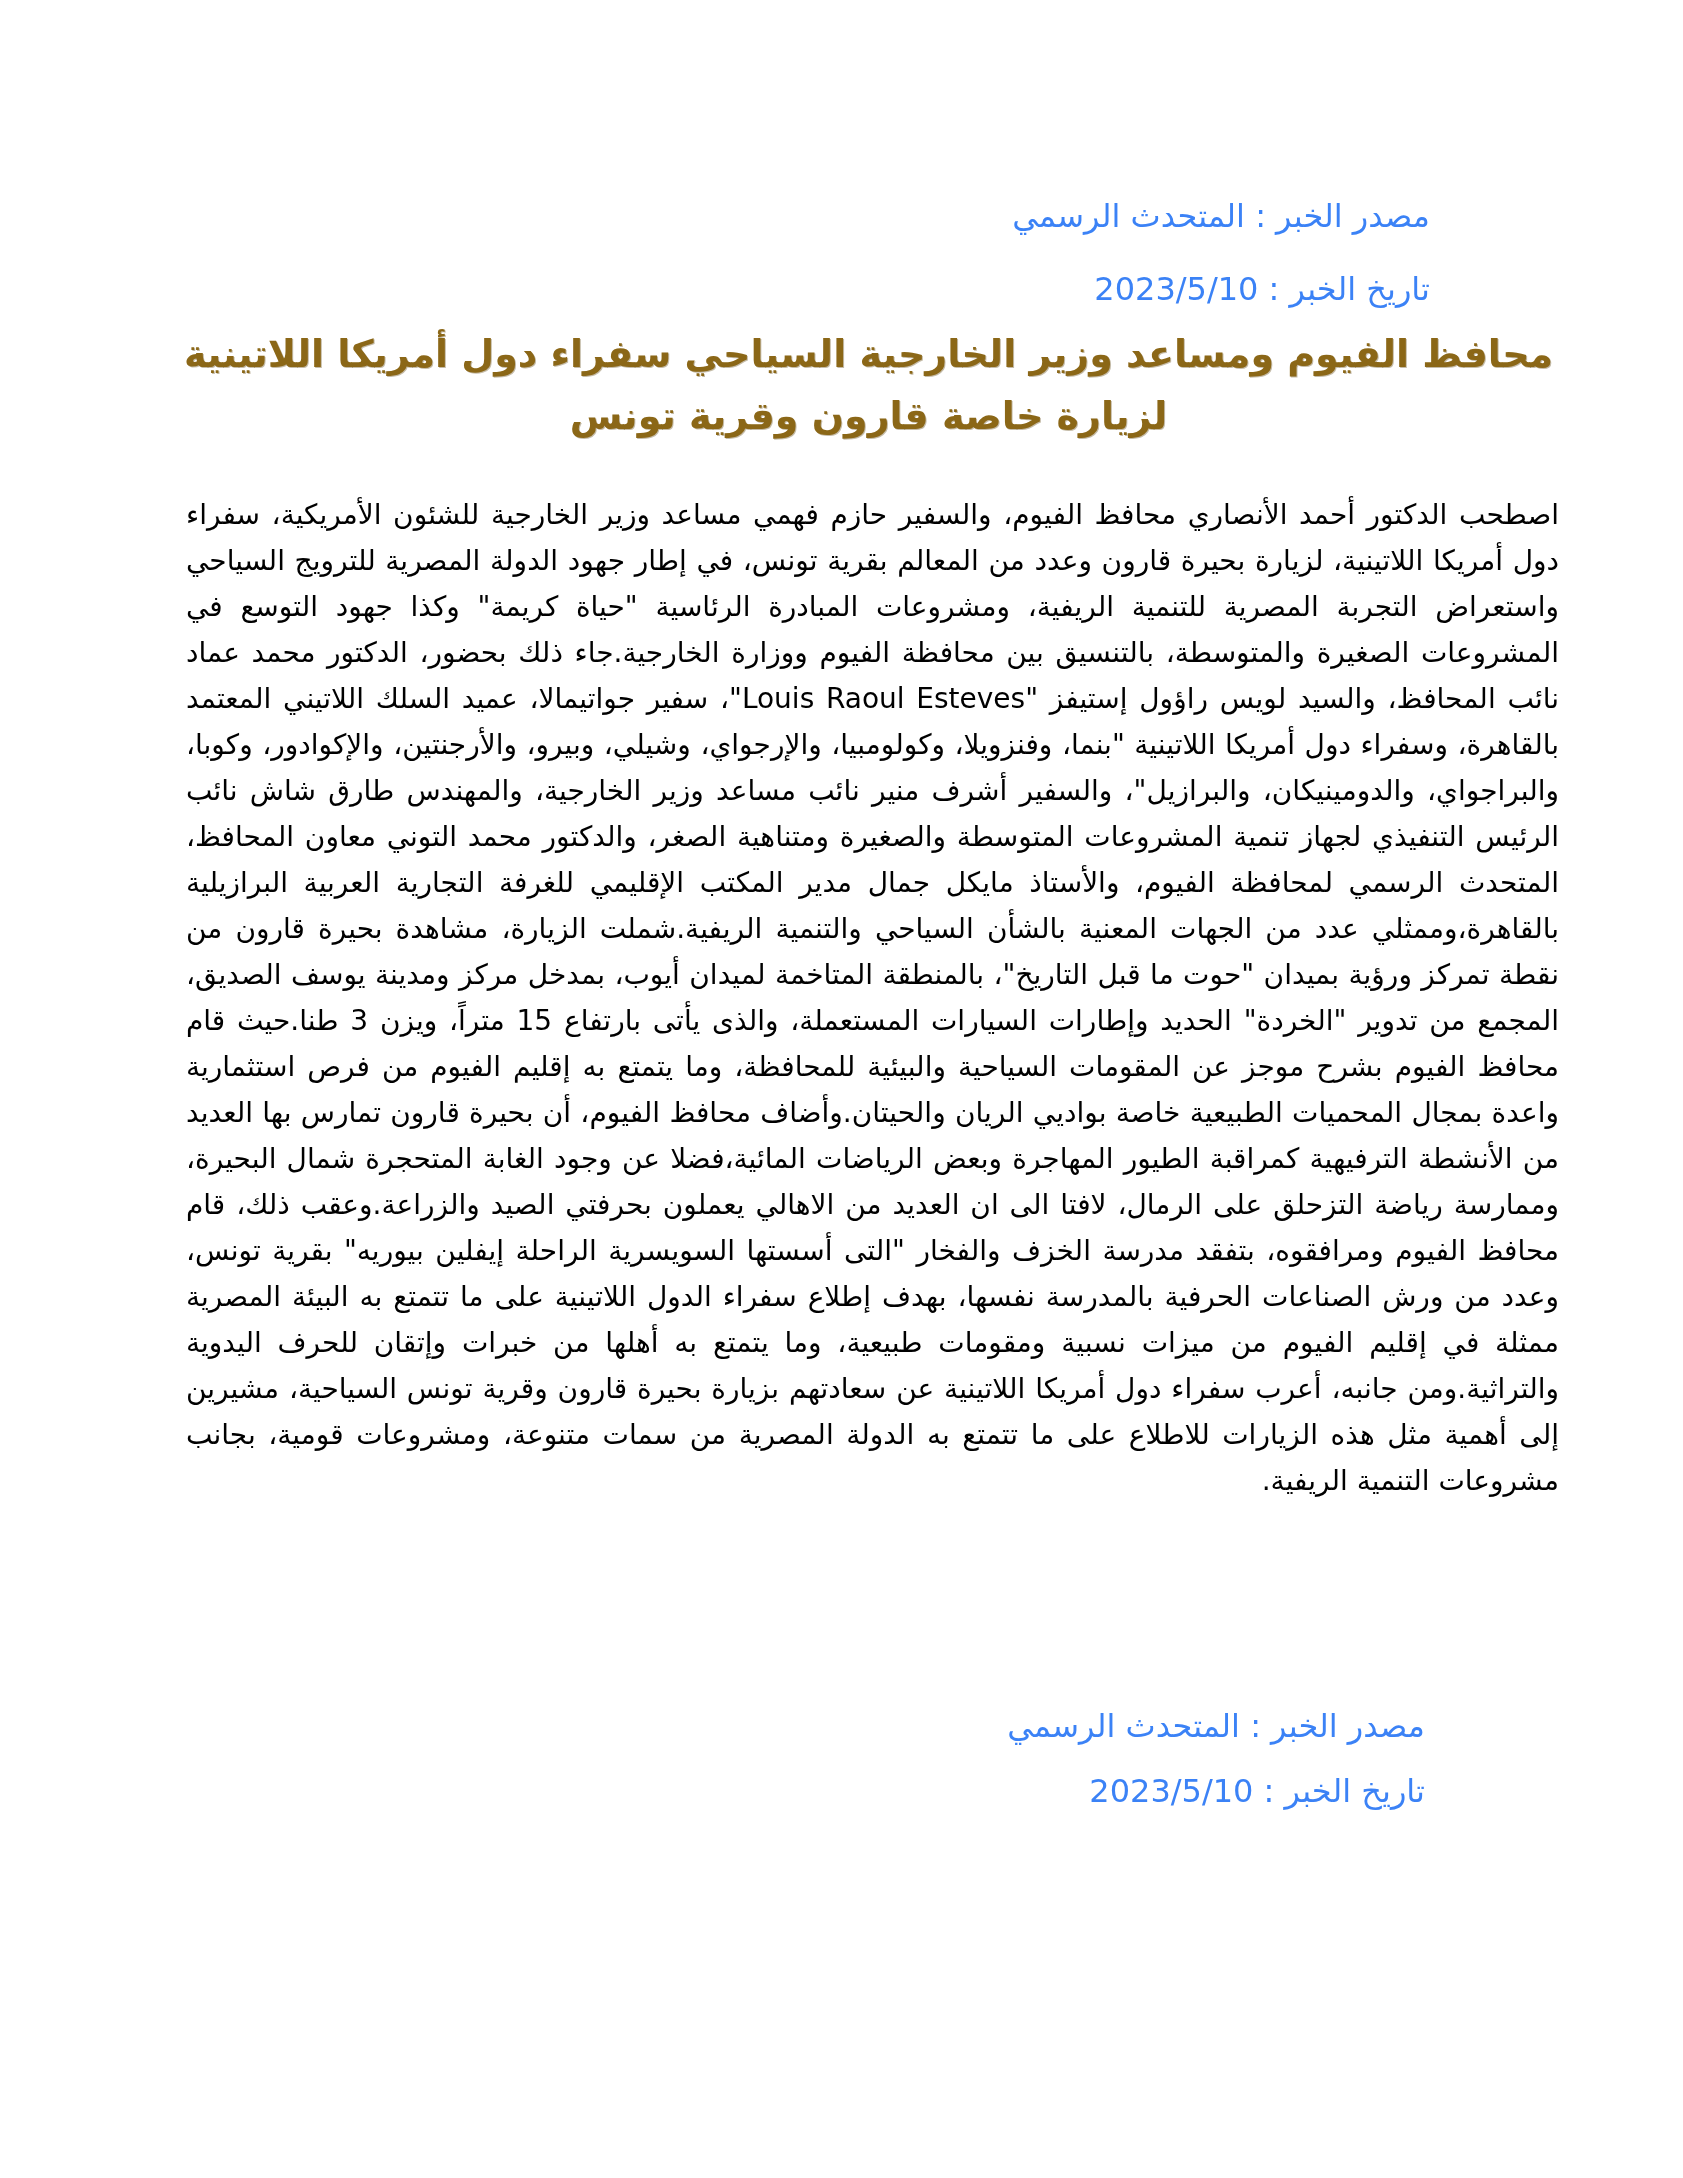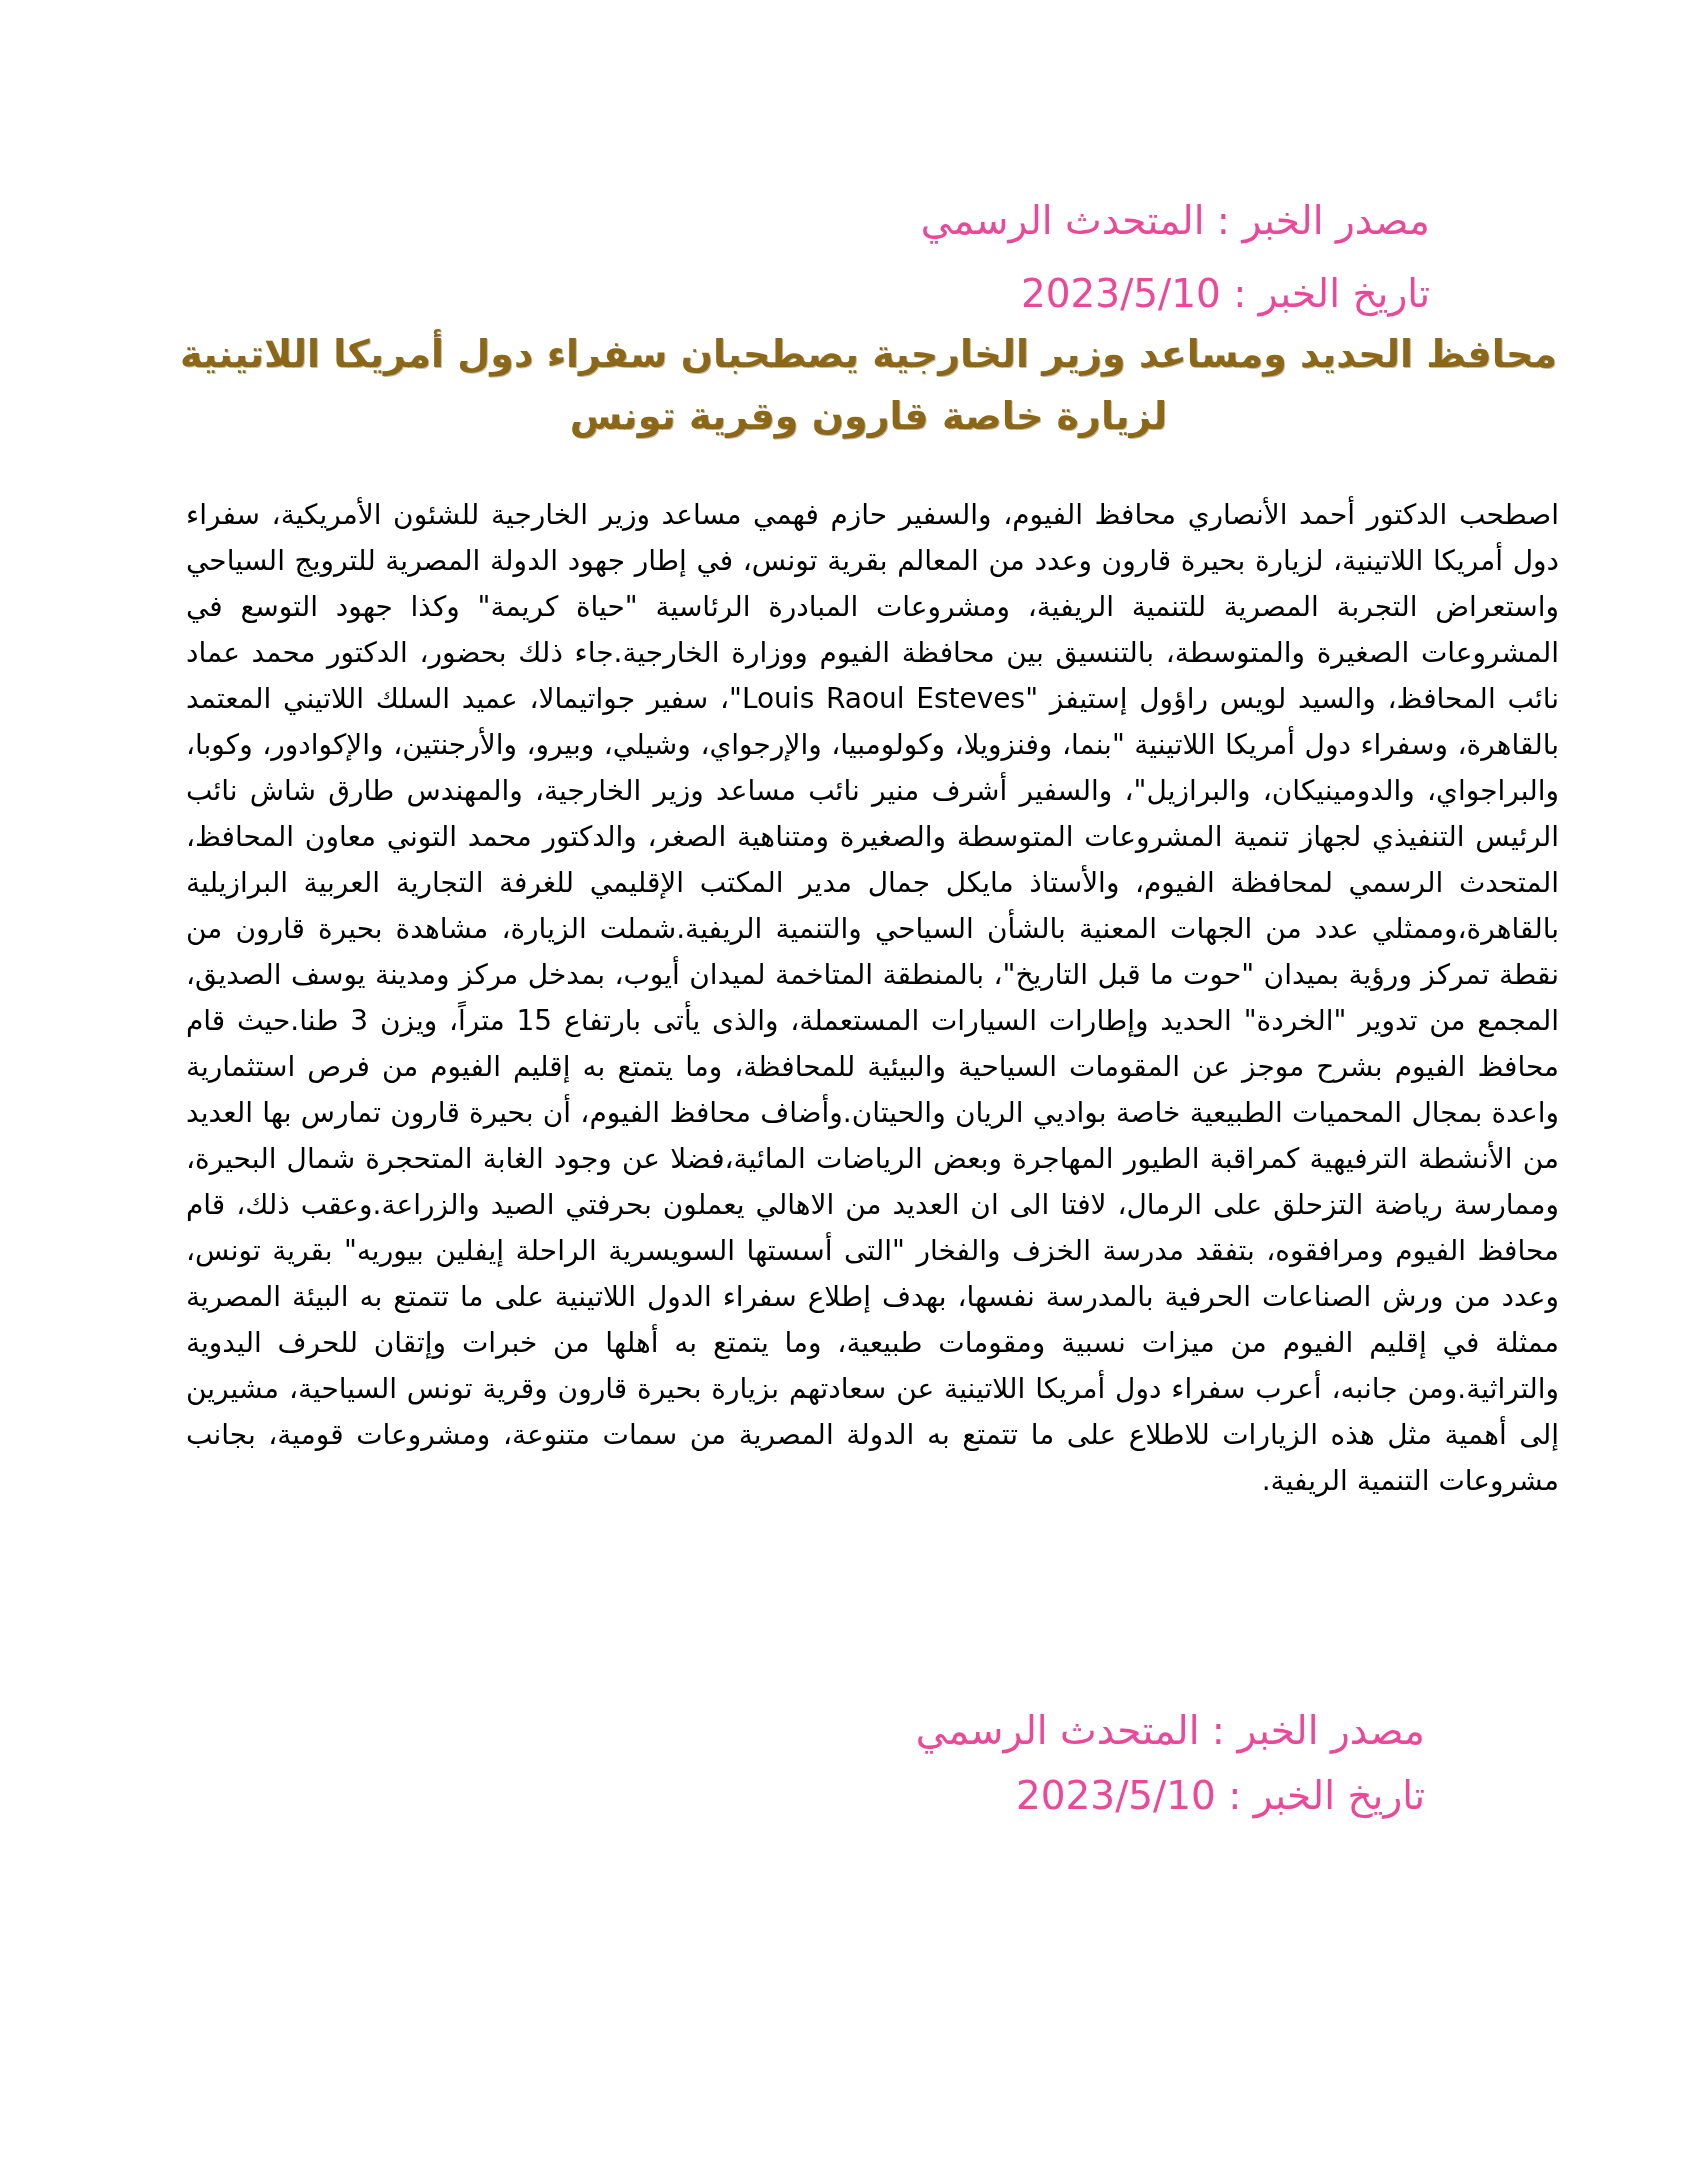--- a/index.html
+++ b/index.html
@@ -23,23 +23,23 @@
     left: 178px;
     top: 0;
     height: 100%;
   }
   .meta-line {
     position: absolute;
     right: 0;
     left: 0;
     padding-right: 129px;
     text-align: right;
-    font-size: 39px;
+    font-size: 32px;
     line-height: 1.35;
-    color: #ec4899;
+    color: #3b82f6;
     white-space: nowrap;
   }
   .article-title {
     position: absolute;
     top: 323px;
     right: 0;
     left: 0;
     text-align: center;
     font-size: 38px;
     font-weight: bold;
@@ -68,21 +68,21 @@
 <body>
 
 <div class="page">
   <div class="content">
 
     <div class="meta-line header-source">مصدر الخبر : المتحدث الرسمي</div>
 
     <div class="meta-line header-date">تاريخ الخبر : 2023/5/10</div>
 
     <div class="article-title">
-      <div>محافظ الحديد ومساعد وزير الخارجية يصطحبان سفراء دول أمريكا اللاتينية</div>
+      <div>محافظ الفيوم ومساعد وزير الخارجية السياحي سفراء دول أمريكا اللاتينية</div>
       <div>لزيارة خاصة قارون وقرية تونس</div>
     </div>
 
     <div class="article-body">اصطحب الدكتور أحمد الأنصاري محافظ الفيوم، والسفير حازم فهمي مساعد وزير الخارجية للشئون الأمريكية، سفراء دول أمريكا اللاتينية، لزيارة بحيرة قارون وعدد من المعالم بقرية تونس، في إطار جهود الدولة المصرية للترويج السياحي واستعراض التجربة المصرية للتنمية الريفية، ومشروعات المبادرة الرئاسية "حياة كريمة" وكذا جهود التوسع في المشروعات الصغيرة والمتوسطة، بالتنسيق بين محافظة الفيوم ووزارة الخارجية.جاء ذلك بحضور، الدكتور محمد عماد نائب المحافظ، والسيد لويس راؤول إستيفز "Louis Raoul Esteves"، سفير جواتيمالا، عميد السلك اللاتيني المعتمد بالقاهرة، وسفراء دول أمريكا اللاتينية "بنما، وفنزويلا، وكولومبيا، والإرجواي، وشيلي، وبيرو، والأرجنتين، والإكوادور، وكوبا، والبراجواي، والدومينيكان، والبرازيل"، والسفير أشرف منير نائب مساعد وزير الخارجية، والمهندس طارق شاش نائب الرئيس التنفيذي لجهاز تنمية المشروعات المتوسطة والصغيرة ومتناهية الصغر، والدكتور محمد التوني معاون المحافظ، المتحدث الرسمي لمحافظة الفيوم، والأستاذ مايكل جمال مدير المكتب الإقليمي للغرفة التجارية العربية البرازيلية بالقاهرة،وممثلي عدد من الجهات المعنية بالشأن السياحي والتنمية الريفية.شملت الزيارة، مشاهدة بحيرة قارون من نقطة تمركز ورؤية بميدان "حوت ما قبل التاريخ"، بالمنطقة المتاخمة لميدان أيوب، بمدخل مركز ومدينة يوسف الصديق، المجمع من تدوير "الخردة" الحديد وإطارات السيارات المستعملة، والذى يأتى بارتفاع 15 متراً، ويزن 3 طنا.حيث قام محافظ الفيوم بشرح موجز عن المقومات السياحية والبيئية للمحافظة، وما يتمتع به إقليم الفيوم من فرص استثمارية واعدة بمجال المحميات الطبيعية خاصة بواديي الريان والحيتان.وأضاف محافظ الفيوم، أن بحيرة قارون تمارس بها العديد من الأنشطة الترفيهية كمراقبة الطيور المهاجرة وبعض الرياضات المائية،فضلا عن وجود الغابة المتحجرة شمال البحيرة، وممارسة رياضة التزحلق على الرمال، لافتا الى ان العديد من الاهالي يعملون بحرفتي الصيد والزراعة.وعقب ذلك، قام محافظ الفيوم ومرافقوه، بتفقد مدرسة الخزف والفخار "التى أسستها السويسرية الراحلة إيفلين بيوريه" بقرية تونس، وعدد من ورش الصناعات الحرفية بالمدرسة نفسها، بهدف إطلاع سفراء الدول اللاتينية على ما تتمتع به البيئة المصرية ممثلة في إقليم الفيوم من ميزات نسبية ومقومات طبيعية، وما يتمتع به أهلها من خبرات وإتقان للحرف اليدوية والتراثية.ومن جانبه، أعرب سفراء دول أمريكا اللاتينية عن سعادتهم بزيارة بحيرة قارون وقرية تونس السياحية، مشيرين إلى أهمية مثل هذه الزيارات للاطلاع على ما تتمتع به الدولة المصرية من سمات متنوعة، ومشروعات قومية، بجانب مشروعات التنمية الريفية.</div>
 
     <div class="meta-line footer-source">مصدر الخبر : المتحدث الرسمي</div>
 
     <div class="meta-line footer-date">تاريخ الخبر : 2023/5/10</div>
 
   </div>

